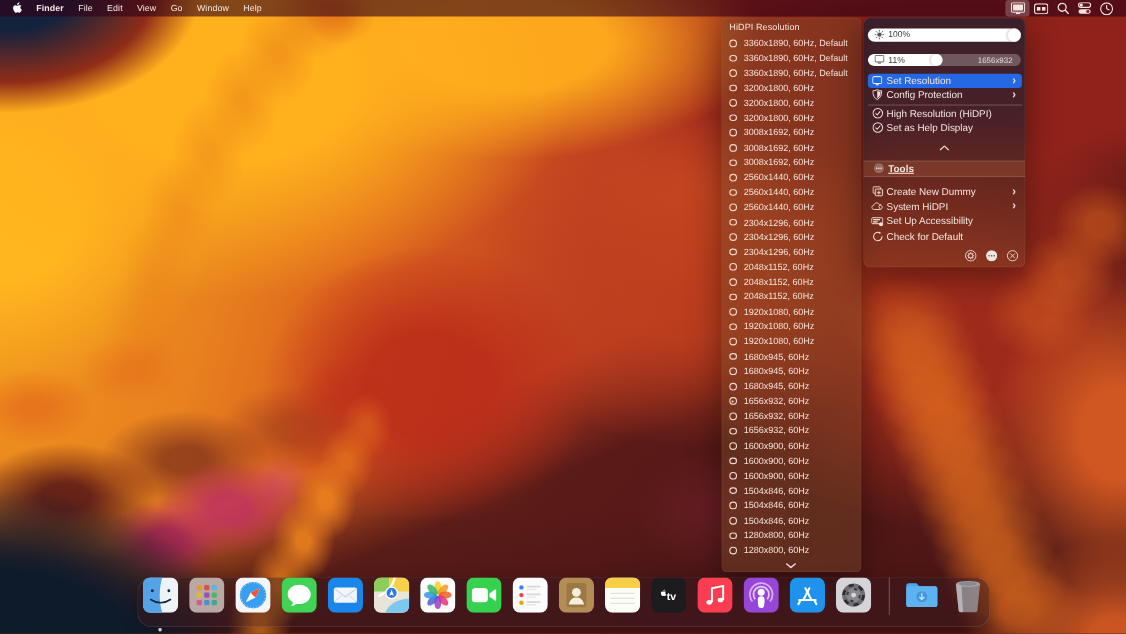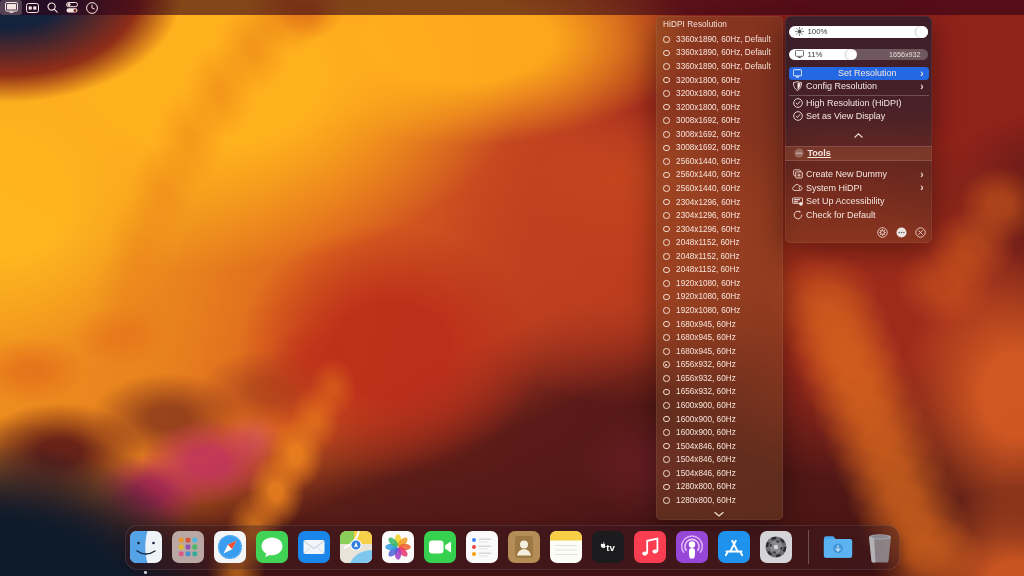--- a/index.html
+++ b/index.html
@@ -30,35 +30,35 @@
 .s1 { top:10px; }
 .s2 { top:32.5px; background:rgba(150,135,140,0.55); overflow:hidden; }
 .fill2 { position:absolute; left:0; top:0; bottom:0; width:63px; background:#fff; border-radius:6px 0 0 6px; }
 .sic { margin-left:6px; display:flex; position:relative; }
 .stx { font-size:7.8px; color:#3a3a3a; margin-left:4px; position:relative; }
 .knob { position:absolute; width:11.5px; height:11.5px; border-radius:50%; background:#fff; box-shadow:-1px 0 2px rgba(0,0,0,0.18), inset 0 0 0 0.5px rgba(0,0,0,0.06); }
 .k1 { right:0; }
 .k2 { left:57px; }
 .res2 { position:absolute; right:7px; font-size:7.2px; color:#e8dcd8; }
 .mrow { position:absolute; left:3.5px; width:140px; height:13px; display:flex; align-items:center; border-radius:3.5px; }
-.mrow.blue { background:#2468e4;gap:32px; }
+.mrow.blue { background:#2468e4; }
 .ric { width:12px; margin-left:3px; display:flex; justify-content:center; }
 .rtx { font-size:9px; margin-left:2.5px; white-space:nowrap; }
 .rtx.b { font-weight:bold;text-decoration:underline; }
 .chev { position:absolute; right:5px; font-size:10px; color:#f0ddd5; transform:scaleY(1.1); font-weight:bold; }
 .sep { position:absolute; left:3.5px; width:140px; height:0.5px; background:rgba(255,255,255,0.22); }
 .upchev { position:absolute; top:108px; left:0; right:0; text-align:center; }
 .toolband { position:absolute; top:129.5px; left:0; width:147px; height:15.5px; background:rgba(212,124,74,0.22); border-top:0.5px solid rgba(255,255,255,0.12); border-bottom:0.5px solid rgba(255,255,255,0.12); display:flex; align-items:center; }
 .toolband .ric { margin-left:8px; }
 .bots { position:absolute; bottom:5.5px; right:6px; display:flex; gap:8px; align-items:center; }
 .bic { display:flex; }
 #dock { position:absolute; left:124.5px; top:524.5px; width:775.5px; height:45.5px; border-radius:13px;
   background:rgba(54,24,32,0.45);
   box-shadow: inset 0 0 0 0.5px rgba(255,255,255,0.18), 0 4px 14px rgba(0,0,0,0.25);
-  display:flex; align-items:center; padding-left:0; }
+  display:flex; padding-left:0; }
 .dk { width:32px; height:32px; margin:0 5px; flex:0 0 auto; display:flex; align-items:center; justify-content:center; }
 .dsep { width:1px; height:34px; background:rgba(255,255,255,0.25); margin:0 8.5px 0 11px; flex:0 0 auto; }
 #rundot { position:absolute; left:144px; top:571px; width:2.5px; height:2.5px; border-radius:50%; background:rgba(255,255,255,0.8); }
 </style></head>
 <body>
 
 <div id="lpanel">
  <div class="lhead">HiDPI Resolution</div>
  <div class="rrow" style="top:16.6px">
       <span class="radio"></span>
@@ -249,41 +249,41 @@
       <span class="rtx">Set Resolution</span>
       <span class="chev">›</span>
     </div>
  <div class="mrow" style="top:63.5px">
       <span class="ric">
         <svg width="9" height="10" viewBox="0 0 10 11">
           <path d="M5 0.5 C6.5 1.3 8 1.7 9.5 1.8 C9.5 6 8 9 5 10.5 C2 9 0.5 6 0.5 1.8 C2 1.7 3.5 1.3 5 0.5 Z" fill="none" stroke="#f3e2da" stroke-width="1"></path>
           <path d="M5 1.6 C6 2.1 7.3 2.5 8.4 2.6 C8.3 5.7 7.2 8 5 9.3 Z" fill="#f3e2da"></path>
         </svg>
       </span>
-      <span class="rtx">Config Resolution</span>
+      <span class="rtx">Config Protection</span>
       <span class="chev">›</span>
     </div>
  <div class="sep" style="top:79px"></div>
  <div class="mrow" style="top:80px">
       <span class="ric">
         <svg width="10" height="10" viewBox="0 0 12 12">
           <circle cx="6" cy="6" r="5.2" fill="none" stroke="#f3e2da" stroke-width="1.1"></circle>
           <path d="M3.8 6.2 L5.3 7.8 L8.3 4.2" fill="none" stroke="#f3e2da" stroke-width="1.1" stroke-linecap="round" stroke-linejoin="round"></path>
         </svg>
       </span>
       <span class="rtx">High Resolution (HiDPI)</span>
     </div>
  <div class="mrow" style="top:93.5px">
       <span class="ric">
         <svg width="10" height="10" viewBox="0 0 12 12">
           <circle cx="6" cy="6" r="5.2" fill="none" stroke="#f3e2da" stroke-width="1.1"></circle>
           <path d="M3.8 6.2 L5.3 7.8 L8.3 4.2" fill="none" stroke="#f3e2da" stroke-width="1.1" stroke-linecap="round" stroke-linejoin="round"></path>
         </svg>
       </span>
-      <span class="rtx">Set as View Display</span>
+      <span class="rtx">Set as Help Display</span>
     </div>
  <div class="upchev"><svg width="9" height="5" viewBox="0 0 9 5">
         <path d="M0.8 4.2 L4.5 0.8 L8.2 4.2" fill="none" stroke="#e8d5cc" stroke-width="1.2" stroke-linecap="round"></path>
       </svg></div>
  <div class="toolband">
       <span class="ric">
         <svg width="10" height="10" viewBox="0 0 12 12">
           <circle cx="6" cy="6" r="5.5" fill="rgba(255,255,255,0.25)"></circle>
           <circle cx="3.6" cy="6" r="0.75" fill="#fff"></circle>
           <circle cx="6" cy="6" r="0.75" fill="#fff"></circle>
@@ -361,20 +361,34 @@
       <span class="bic">
         <svg width="11" height="11" viewBox="0 0 12 12">
           <circle cx="6" cy="6" r="5.1" fill="none" stroke="#f3e2da" stroke-width="0.9"></circle>
           <path d="M4 4 L8 8 M8 4 L4 8" stroke="#f3e2da" stroke-width="0.9" stroke-linecap="round"></path>
         </svg>
       </span>
  </div>
 </div>
 
 <div id="menubar">
+ <div class="mleft">
+  <span class="apple">
+        <svg width="9" height="11" viewBox="0 0 9 11">
+          <path fill="#fff" d="M6.2 1.7c-.4.5-1 .8-1.6.8-.1-.6.2-1.3.5-1.7C5.5.3 6.2 0 6.7 0c.1.6-.1 1.2-.5 1.7zM6.7 2.7c-.9 0-1.6.5-2 .5S3.6 2.7 2.9 2.7C1.9 2.7.9 3.5.9 5c0 2.3 1.7 4.6 2.6 4.6.5 0 .9-.4 1.6-.4s1 .4 1.6.4c.9 0 2.2-2.1 2.2-2.9-1.1-.5-1.4-1.3-1.4-1.9 0-.9.6-1.5 1-1.7-.5-.4-1.2-.4-1.8-.4z"></path>
+        </svg>
+      </span>
+  <span class="mitem b">Finder</span>
+      <span class="mitem">File</span>
+      <span class="mitem">Edit</span>
+      <span class="mitem">View</span>
+      <span class="mitem">Go</span>
+      <span class="mitem">Window</span>
+      <span class="mitem">Help</span>
+ </div>
  <div class="mright">
   <span class="micon hl">
         <svg width="13" height="11" viewBox="0 0 13 11">
           <rect x="0.5" y="0.5" width="12" height="8.6" rx="1.4" fill="none" stroke="#f5e4e0" stroke-width="1"></rect>
           <rect x="2" y="2" width="9" height="5.6" rx="0.5" fill="#f5e4e0"></rect>
           <rect x="4.6" y="9.4" width="3.8" height="1.4" fill="#f5e4e0"></rect>
         </svg>
       </span>
   <span class="micon">
         <svg width="13" height="10" viewBox="0 0 13 10">

